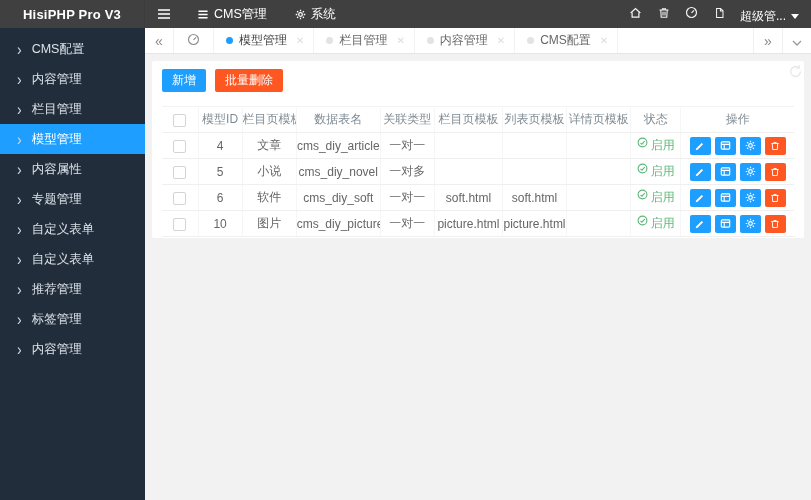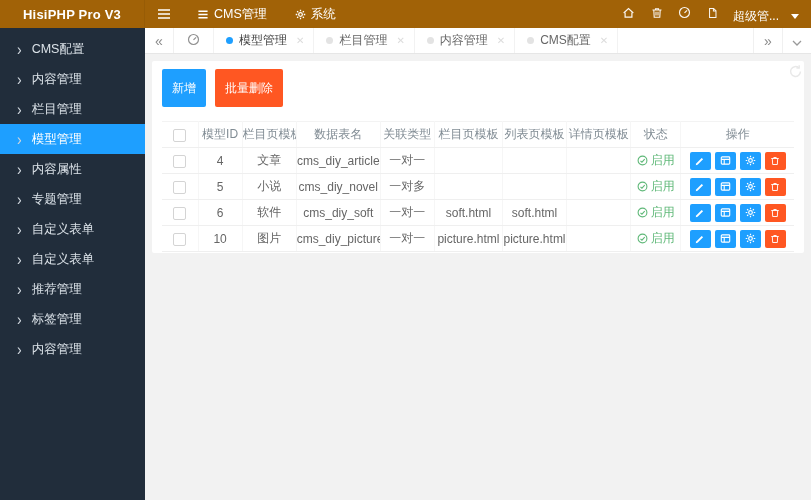--- a/index.html
+++ b/index.html
@@ -1,27 +1,27 @@
 <!DOCTYPE html>
 <html><head>
 <meta charset="utf-8">
 <style>
   * { margin:0; padding:0; box-sizing:border-box; }
   html,body { width:811px; height:500px; overflow:hidden; }
   body { font-family:"Liberation Sans","DejaVu Sans",sans-serif; background:#f2f2f2; font-size:12px; }
 
   
-  .topbar { position:fixed; top:0; left:0; width:811px; height:28px; background:#a16207; display:flex; align-items:stretch; color:#fff; z-index:10; }
+  .topbar { position:fixed; top:0; left:0; width:811px; height:28px; background:#404040; display:flex; align-items:stretch; color:#fff; z-index:10; }
   .logo { width:145px; display:flex; align-items:center; justify-content:center; font-size:13px; font-weight:bold; letter-spacing:.2px; border-right:1px solid rgba(0,0,0,.06); }
   .tb-btn { display:flex; align-items:center; justify-content:center; padding:0 12px; cursor:pointer; }
   .tb-nav { display:flex; align-items:center; gap:5px; padding:0 14px; font-size:12.5px; cursor:pointer; }
   .tb-nav svg, .tb-btn svg { display:block; }
   .tb-spacer { flex:1; }
   .tb-icon { width:28px; display:flex; align-items:center; justify-content:center; cursor:pointer; opacity:.95; }
-  .tb-user { display:flex; align-items:center; gap:12px; padding:4px 12px 0 6px; font-size:12px; cursor:pointer; }
+  .tb-user { display:flex; align-items:center; gap:5px; padding:4px 12px 0 6px; font-size:12px; cursor:pointer; }
   .caret { width:0; height:0; border-left:4px solid transparent; border-right:4px solid transparent; border-top:5px solid #fff; }
 
   
   .sidebar { position:fixed; top:28px; left:0; bottom:0; width:145px; background:#212d3b; padding-top:6px; z-index:9; }
   .side-item { height:30px; display:flex; align-items:center; gap:10px; padding-left:17px; color:#dbe2e8; font-size:12.5px; cursor:pointer; }
   .side-item .chev { font-size:14px; line-height:1; color:#cfd6dd; transform:scaleY(1.15); }
   .side-item.active { background:#1e9fff; color:#fff; }
 
   
   .main { margin-left:145px; padding-top:28px; }
@@ -38,30 +38,30 @@
   .tab.active { color:#444; }
   .tab .close { color:#dcdcdc; font-size:10px; margin-left:3px; cursor:pointer; }
   .tab-fill { flex:1; }
 
   
   .content { padding:7px; }
   .card { background:#fff; border-radius:2px; position:relative; padding:8px 10px 1px; min-height:169px; }
   .card-corner { position:absolute; top:3px; right:1px; opacity:.9; }
 
   .toolbar { display:flex; gap:9px; margin-bottom:9px; }
-  .btn { height:38px; padding:0 10px; border:none; border-radius:2px; color:#fff; font-size:12px; font-family:inherit; display:inline-flex; align-items:center; cursor:pointer; }
+  .btn { height:23px; padding:0 10px; border:none; border-radius:2px; color:#fff; font-size:12px; font-family:inherit; display:inline-flex; align-items:center; cursor:pointer; }
   .btn-add { background:#1e9fff; }
   .btn-del { background:#ff5722;text-align:right; }
 
   table { width:100%; border-collapse:collapse; table-layout:fixed; font-size:12px; color:#666;margin-top:14px; }
   th, td { height:26px; text-align:center; font-weight:normal; border-bottom:1px solid #efefef; border-right:1px solid #f6f6f6; overflow:hidden; white-space:nowrap; }
   th:last-child, td:last-child { border-right:none; }
   thead th { color:#818c94; border-top:1px solid #f3f3f3; }
   .cb { display:inline-block; width:13px; height:13px; border:1px solid #d4d4d4; border-radius:2px; background:#fff; vertical-align:middle; cursor:pointer; }
-  .status { display:inline-flex; align-items:center; gap:3px; color:#5fb878; }
+  .status { display:inline-flex; gap:3px; color:#5fb878; }
   .acts { display:inline-flex; gap:4px; }
   .act-btn { width:21px; height:18px; border:none; border-radius:2px; display:inline-flex; align-items:center; justify-content:center; color:#fff; cursor:pointer; padding:0; }
   .act-blue { background:#1e9fff; }
   .act-red { background:#ff5722; }
 </style>
 </head>
 <body>
 
 <div class="topbar">
   <div class="logo">HisiPHP Pro V3</div>

